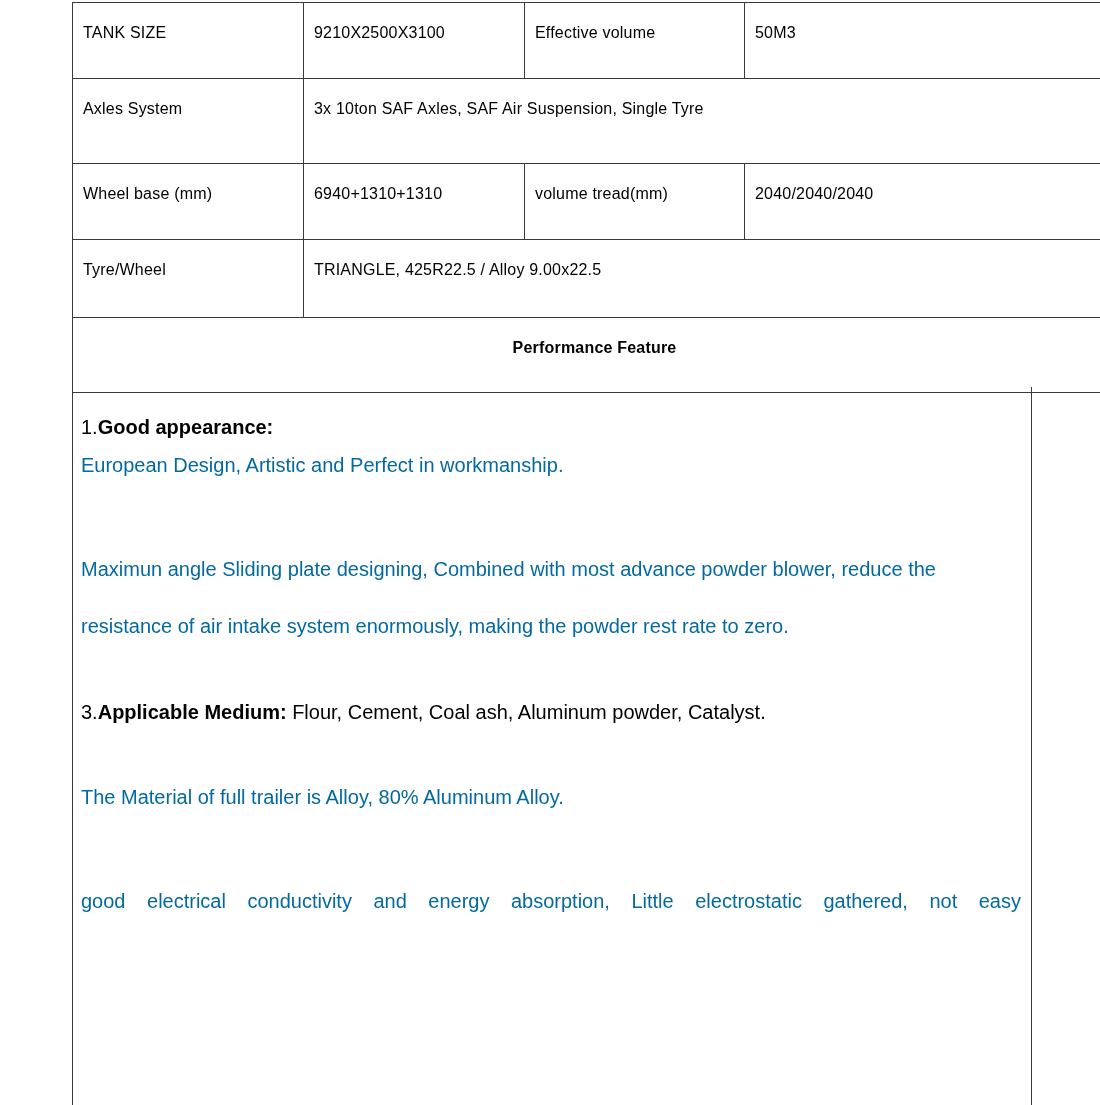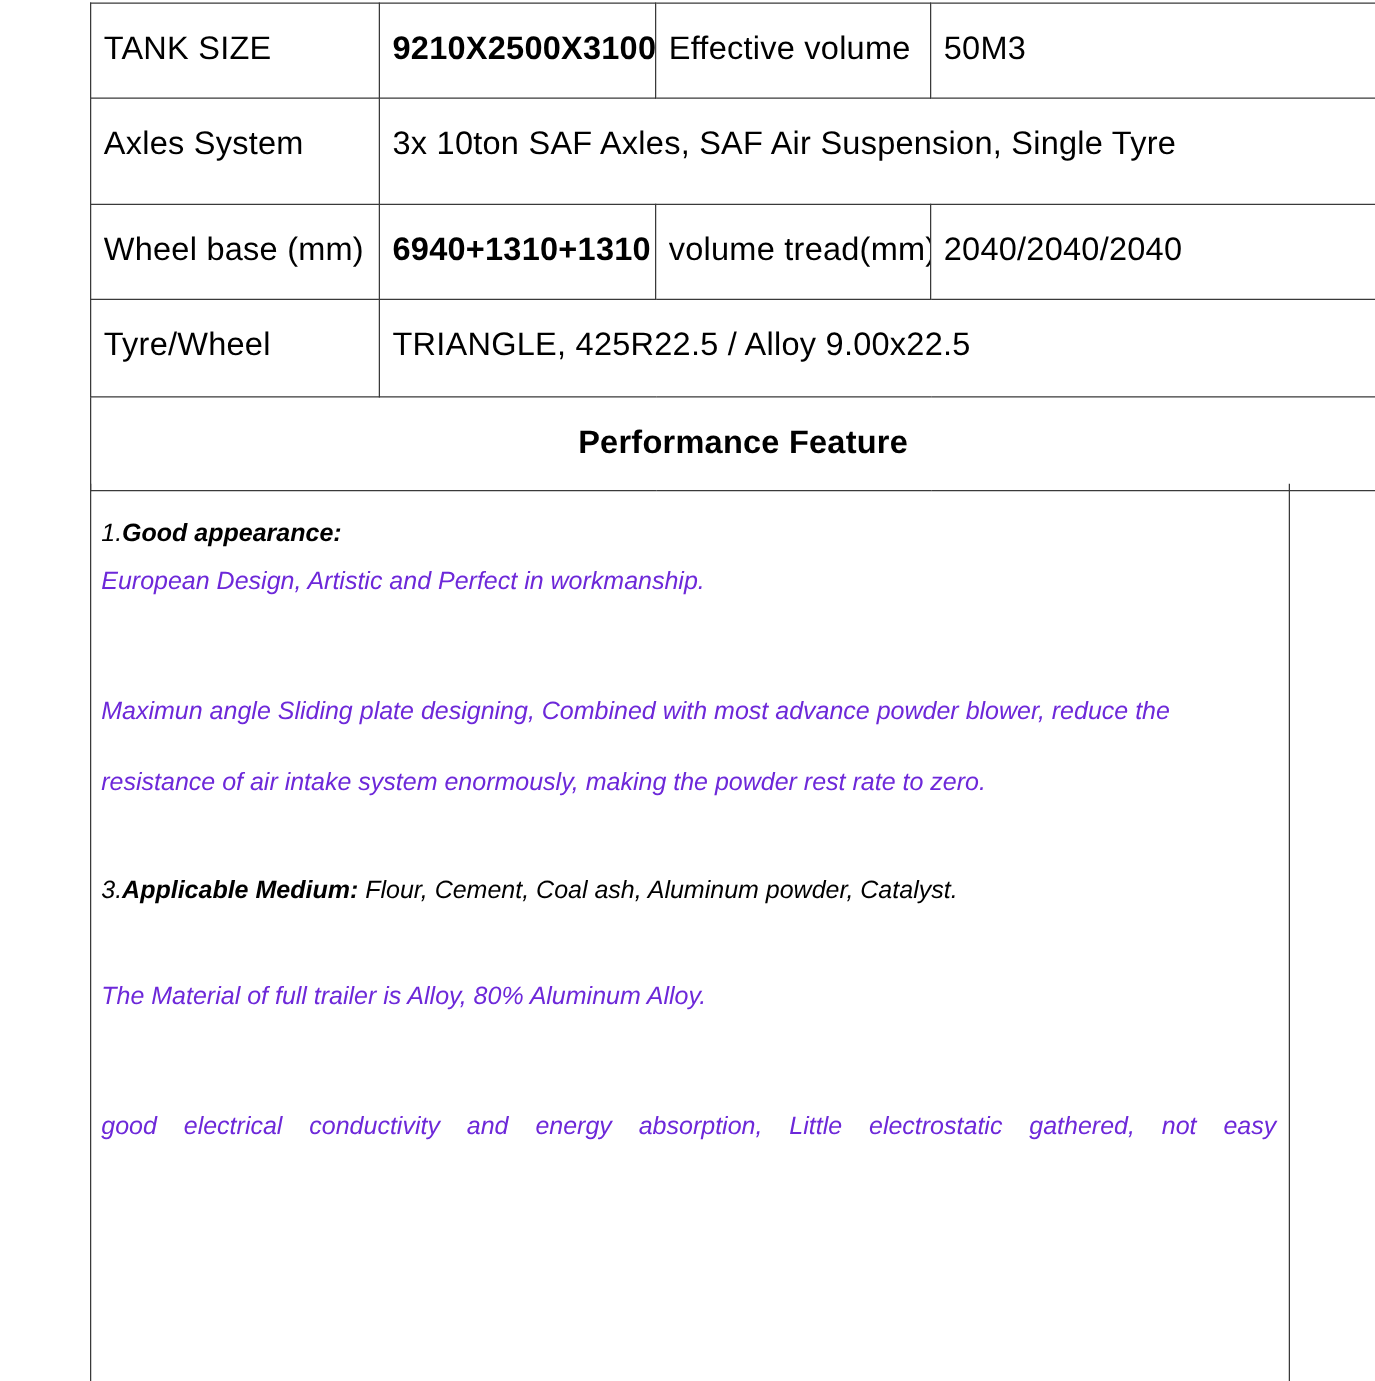--- a/index.html
+++ b/index.html
@@ -22,39 +22,39 @@
     left: 72px;
     top: 2px;
     width: 960px;
     border-collapse: collapse;
     table-layout: fixed;
   }
   .spec-table td {
     border: 1px solid #3a3a3a;
     padding: 0 10px;
     vertical-align: top;
-    font-size: 26px;
+    font-size: 16px;
     line-height: 1.1;
     font-family: "Liberation Sans", sans-serif;
     letter-spacing: 0.2px;
     white-space: nowrap;
     overflow: hidden;
   }
   .spec-table td .cell-text {
     display: block;
     padding-top: 21px;
   }
   .r1 td { height: 75px; }
   .r2 td { height: 84px; }
   .r3 td { height: 75px; }
   .r4 td { height: 77px; }
   .r5 td { height: 74px; }
 
   .c-label { width: 210px; }
-  .c-v1    { width: 200px; font-weight: bold; }
+  .c-v1    { width: 200px; }
   .c-v2    { width: 199px; }
   .c-v3    { width: 351px; }
 
   .perf-head {
     text-align: center;
     font-weight: 700;
     letter-spacing: 0.8px;
   }
   .perf-head .cell-text { padding-top: 25px; }
 
@@ -65,36 +65,35 @@
     top: 387px;
     width: 960px;
     height: 718px;
     border-left: 1px solid #3a3a3a;
     border-right: 1px solid #3a3a3a;
     box-sizing: border-box;
     overflow: hidden;
   }
   .body-inner {
     padding: 0 10px 0 8px;
-    font-style: italic;
   }
   .feat-line {
     font-size: 20px;
     line-height: 1.0;
     color: #000;
     white-space: nowrap;
   }
   .feat-line .idx { font-weight: 400; }
   .feat-line .head { font-weight: 700; }
   .feat-line .rest { font-weight: 400; }
 
   .para {
     font-size: 20px;
     line-height: 57px;
-    color: #6d28d9;
+    color: #0369a1;
   }
   .para.justify {
     text-align: justify;
     text-align-last: justify;
   }
   .sp-1 { height: 30px; }
   .sp-2 { height: 47px; }
   .sp-3 { height: 47px; }
 </style>
 </head>

